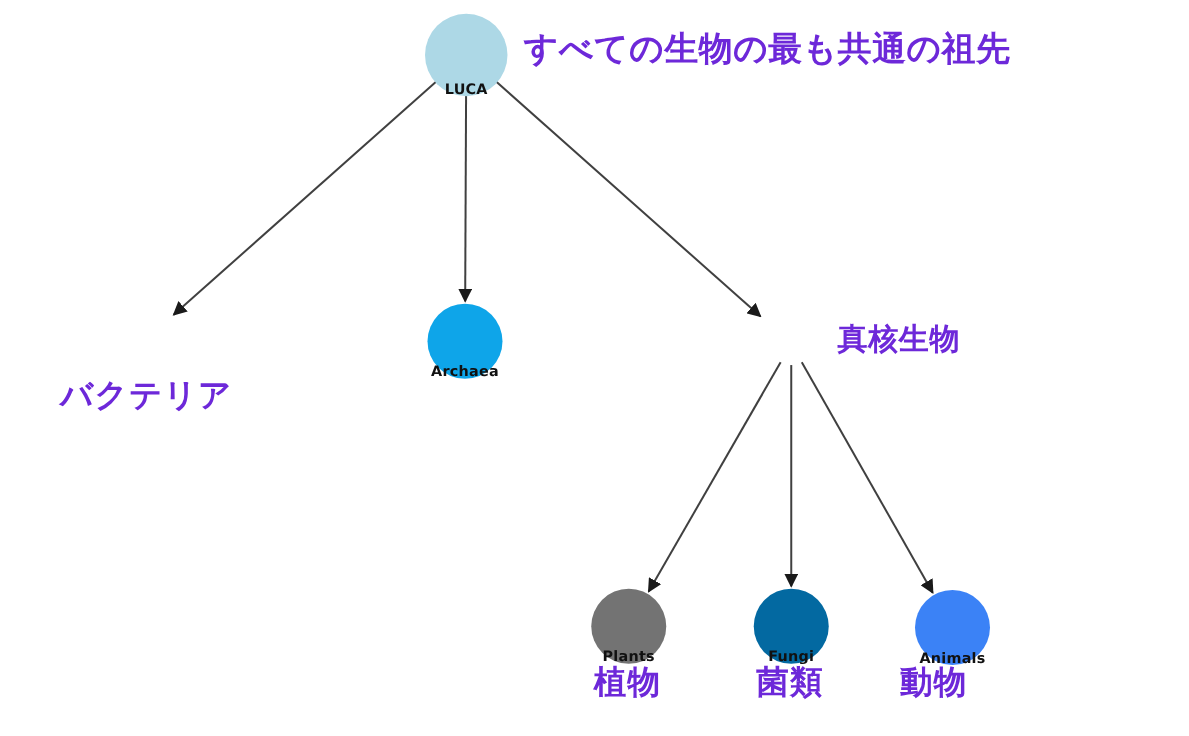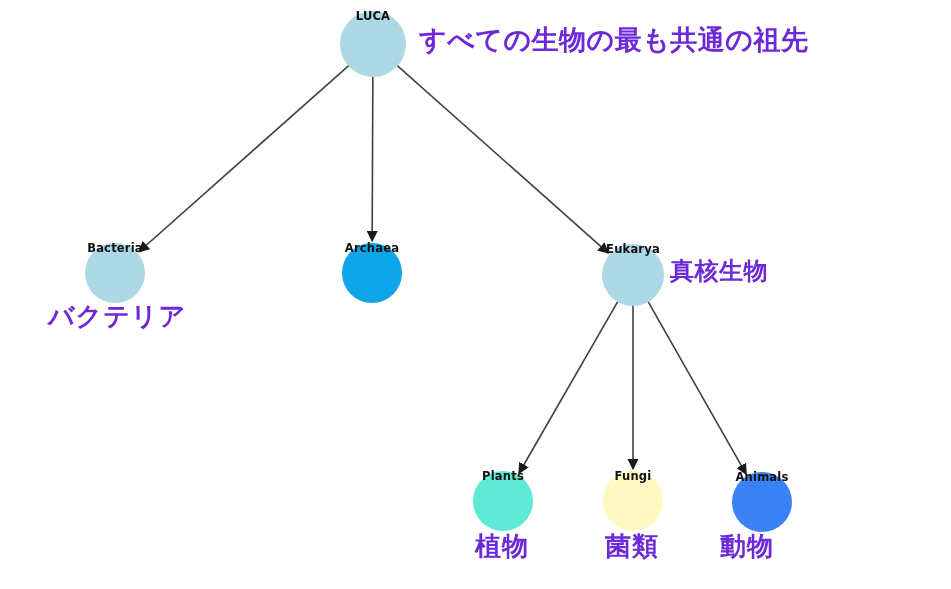--- a/index.html
+++ b/index.html
@@ -20,21 +20,21 @@
     left: 0;
     top: 0;
     width: 951px;
     height: 589px;
   }
   .node {
     position: absolute;
     border-radius: 50%;
     background: #add8e6;
     display: flex;
-    align-items: flex-start;
+    align-items: flex-end;
     justify-content: center;
   }
   .node-label {
     font-family: "DejaVu Sans", sans-serif;
     font-weight: bold;
     font-size: 11.5px;
     color: #111111;
     white-space: nowrap;
     letter-spacing: 0.2px;
     line-height: 1;
@@ -77,33 +77,27 @@
         <line x1="386.56835797454914" y1="56.05496420046482" x2="608.3302582280925" y2="253.08188327188213" stroke="#404040" stroke-width="1.6" marker-end="url(#arrow)"></line>
         <line x1="624.4986101334305" y1="289.7793393064978" x2="518.9556877261128" y2="473.26165056844997" stroke="#404040" stroke-width="1.6" marker-end="url(#arrow)"></line>
         <line x1="633" y1="292.05" x2="633" y2="469" stroke="#404040" stroke-width="1.6" marker-end="url(#arrow)"></line>
         <line x1="641.4239823187258" y1="289.82359679341675" x2="746.1895933020982" y2="474.1785866633821" stroke="#404040" stroke-width="1.6" marker-end="url(#arrow)"></line>
       </g>
   </svg>
 
   <div class="node" style="left: 340px; top: 11px; width: 66px; height: 66px; background: rgb(173, 216, 230);">
     <span class="node-label">LUCA</span>
   </div>
-  <div class="node" style="left: 85px; top: 243px; width: 60px; height: 60px; background: rgb(173, 216, 230);">
-    <span class="node-label">Bacteria</span>
-  </div>
   <div class="node" style="left: 342px; top: 243px; width: 60px; height: 60px; background: #0ea5e9;">
     <span class="node-label">Archaea</span>
   </div>
-  <div class="node" style="left: 602px; top: 244px; width: 62px; height: 62px; background: rgb(173, 216, 230);">
-    <span class="node-label">Eukarya</span>
-  </div>
-  <div class="node" style="left: 473px; top: 471px; width: 60px; height: 60px; background: #5eead4;">
+  <div class="node" style="left: 473px; top: 471px; width: 60px; height: 60px; background: #737373;">
     <span class="node-label">Plants</span>
   </div>
-  <div class="node" style="left: 603px; top: 471px; width: 60px; height: 60px; background: #fef9c3;">
+  <div class="node" style="left: 603px; top: 471px; width: 60px; height: 60px; background: #0369a1;">
     <span class="node-label">Fungi</span>
   </div>
   <div class="node" style="left: 732px; top: 472px; width: 60px; height: 60px; background: #3b82f6;">
     <span class="node-label">Animals</span>
   </div>
 
   <div class="jp jp-title" style="left:419px; top:26px;">すべての生物の最も共通の祖先</div>
 
   <div class="jp jp-side" style="left:670px; top:259px;">真核生物</div>
 

